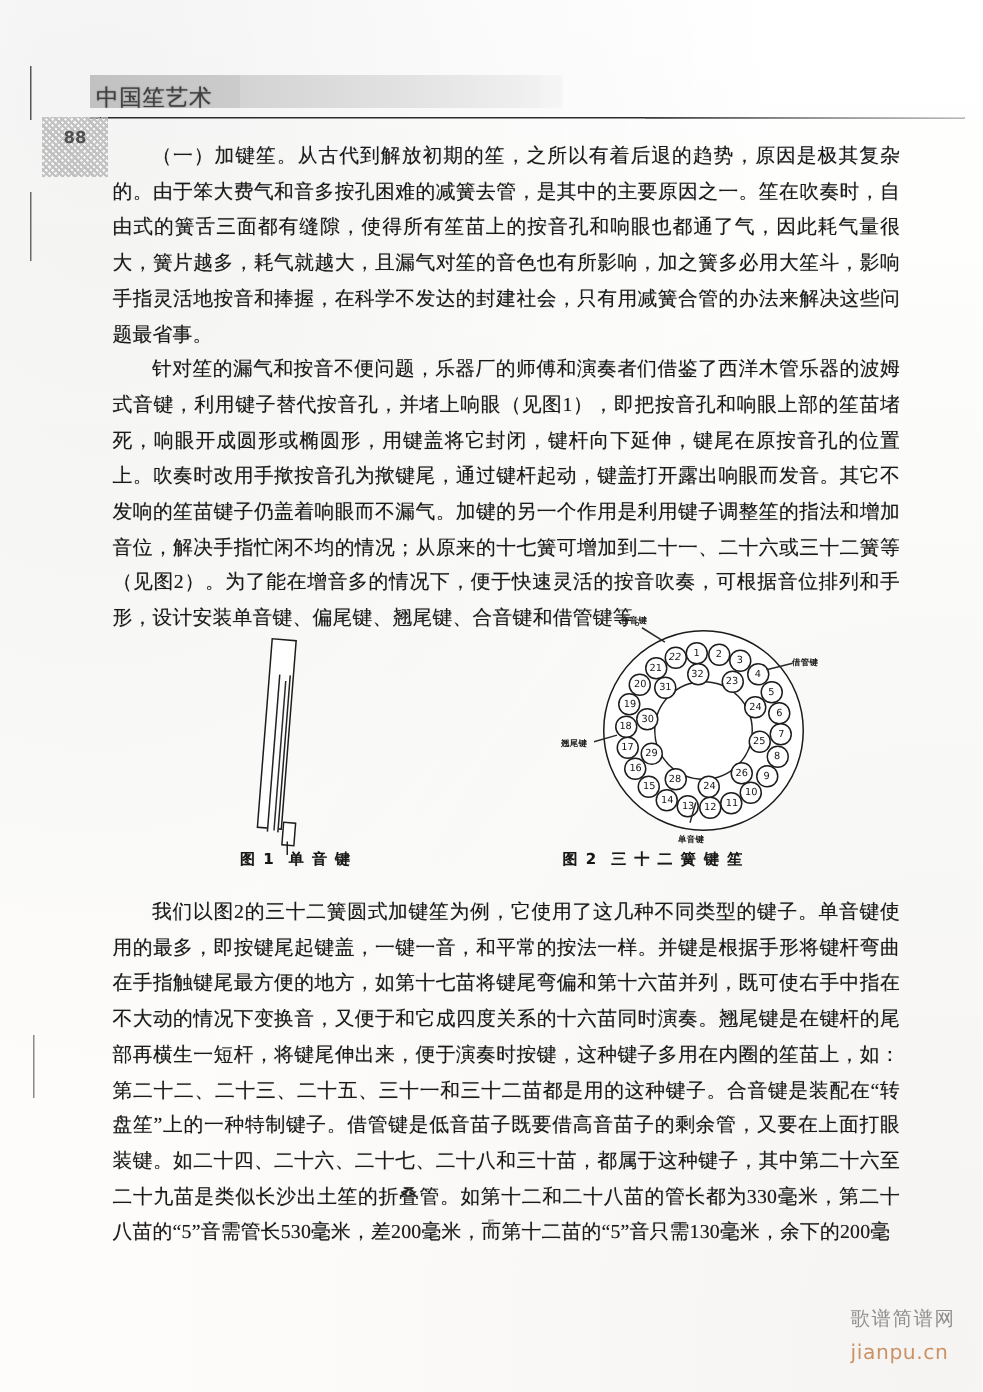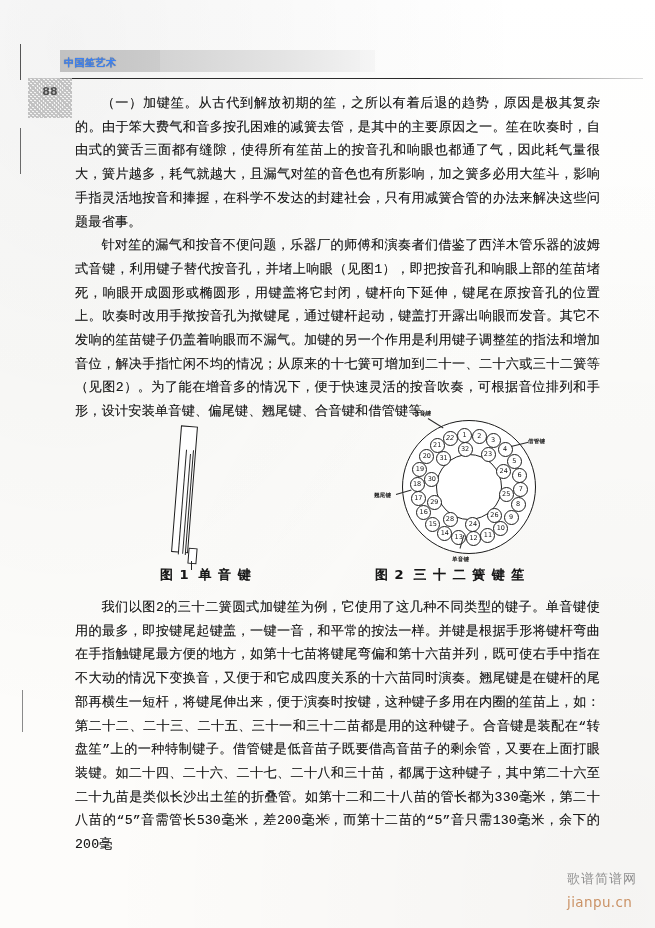--- a/index.html
+++ b/index.html
@@ -35,21 +35,21 @@
     filter:blur(.2px);
   }
   .header-band2{
     position:absolute;left:160px;top:6px;width:215px;height:22px;
     background:linear-gradient(90deg,#d5d5d5 0%,#e6e6e6 60%,#f4f4f4 100%);
     opacity:.8;
   }
   .header-title{
     position:absolute;left:64px;top:56px;
     font-family:"DejaVu Sans","Liberation Sans",sans-serif;
-    font-size:10px;font-weight:bold;color:#3b82f6;
+    font-size:15px;font-weight:normal;color:#404040;
     letter-spacing:.5px;
     text-shadow:0 0 1px rgba(0,0,0,.55);
   }
   .header-rule{
     position:absolute;left:60px;top:78px;width:583px;height:1.4px;
     background:#2b2b2b;
   }
   .header-rule-fade{
     position:absolute;left:430px;top:78px;width:213px;height:1.4px;
     background:linear-gradient(90deg,#3a3a3a 0%,#9a9a9a 55%,#d8d8d8 100%);
@@ -81,21 +81,21 @@
     font-size:11px;font-weight:bold;color:#3a3a3a;
     opacity:.85;
   }
 
   
   .body{
     position:absolute;left:75px;top:92px;width:525px;
   }
   p.para{
     margin:0 0 0 0;
-    font-family:Liberation Mono, monospace;
+    font-family:Liberation Serif, serif;
     font-size:13.2px;
     line-height:23.7px;
     color:#1a1a1a;
     text-align:justify;
     text-justify:inter-ideograph;
     text-indent:2em;
     letter-spacing:.15px;
     text-shadow:0 0 .55px rgba(0,0,0,.42);
   }
 
@@ -165,21 +165,21 @@
   }
   .leader{
     position:absolute;background:#2a2a2a;height:1px;transform-origin:0 50%;
   }
 
   .figcaps{
     position:absolute;left:75px;top:566px;width:525px;height:20px;
   }
   .figcap{
     position:absolute;
-    font-size:13px;color:#171717;font-weight:bold;
+    font-size:10px;color:#171717;font-weight:bold;
     letter-spacing:1px;
     text-shadow:0 0 .5px rgba(0,0,0,.35);
   }
   .figcap .n{margin-right:9px;font-weight:bold;}
 
   .body2{
     position:absolute;left:75px;top:596px;width:525px;
   }
 
   .page-folio{

